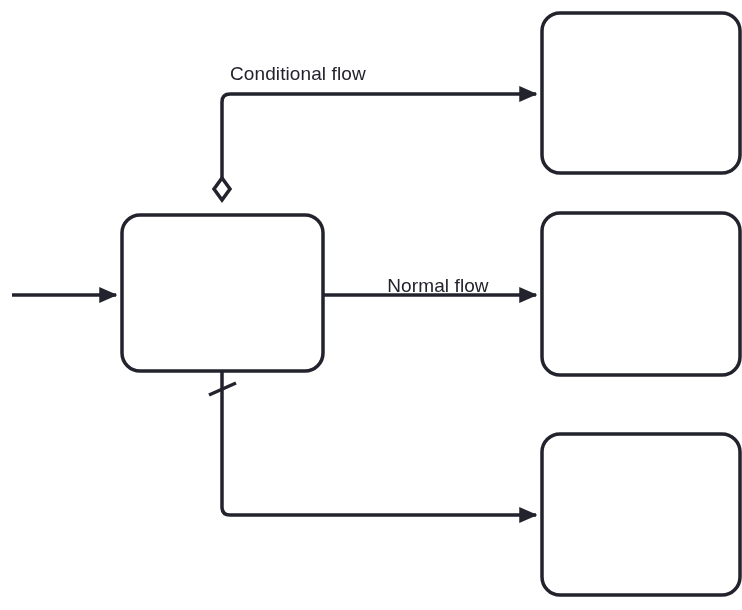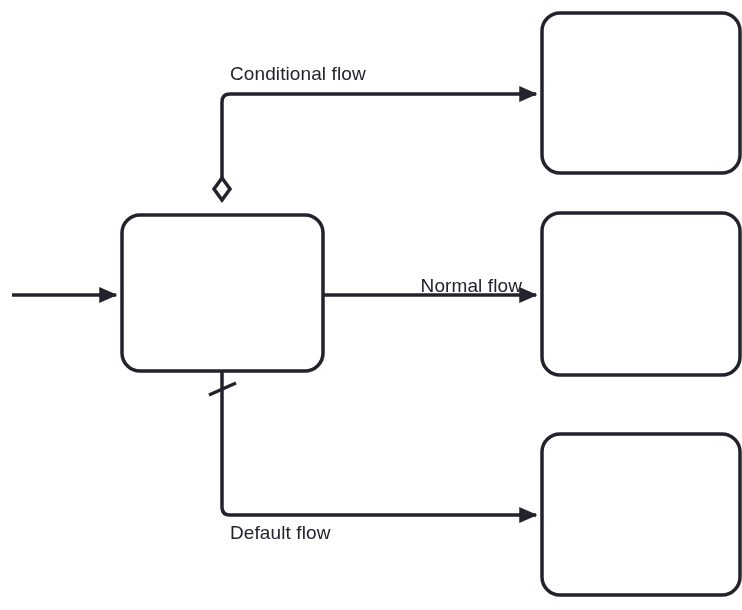--- a/index.html
+++ b/index.html
@@ -40,21 +40,20 @@
     letter-spacing: 0.1px;
   }
   #label-conditional-flow {
     left: 218px;
     top: 62px;
   }
   #label-normal-flow {
     left: 342px;
     top: 228px;
     width: 168px;
-    text-align: right;
   }
   #label-default-flow {
     left: 218px;
     top: 521px;
   }
 </style>
 </head>
 <body>
 
 <div id="diagram-root">
@@ -93,15 +92,14 @@
       <rect x="530" y="434" width="198" height="161" rx="18" ry="18"></rect>
     </g>
   </svg>
 
   <div class="flow-label" id="label-conditional-flow">Conditional flow</div>
 
   <div class="flow-label" id="label-normal-flow">
     <div>Normal flow</div>
   </div>
 
-  <div class="flow-label" id="label-default-flow">Default flow</div>
 
 </div>
 
 </body></html>

